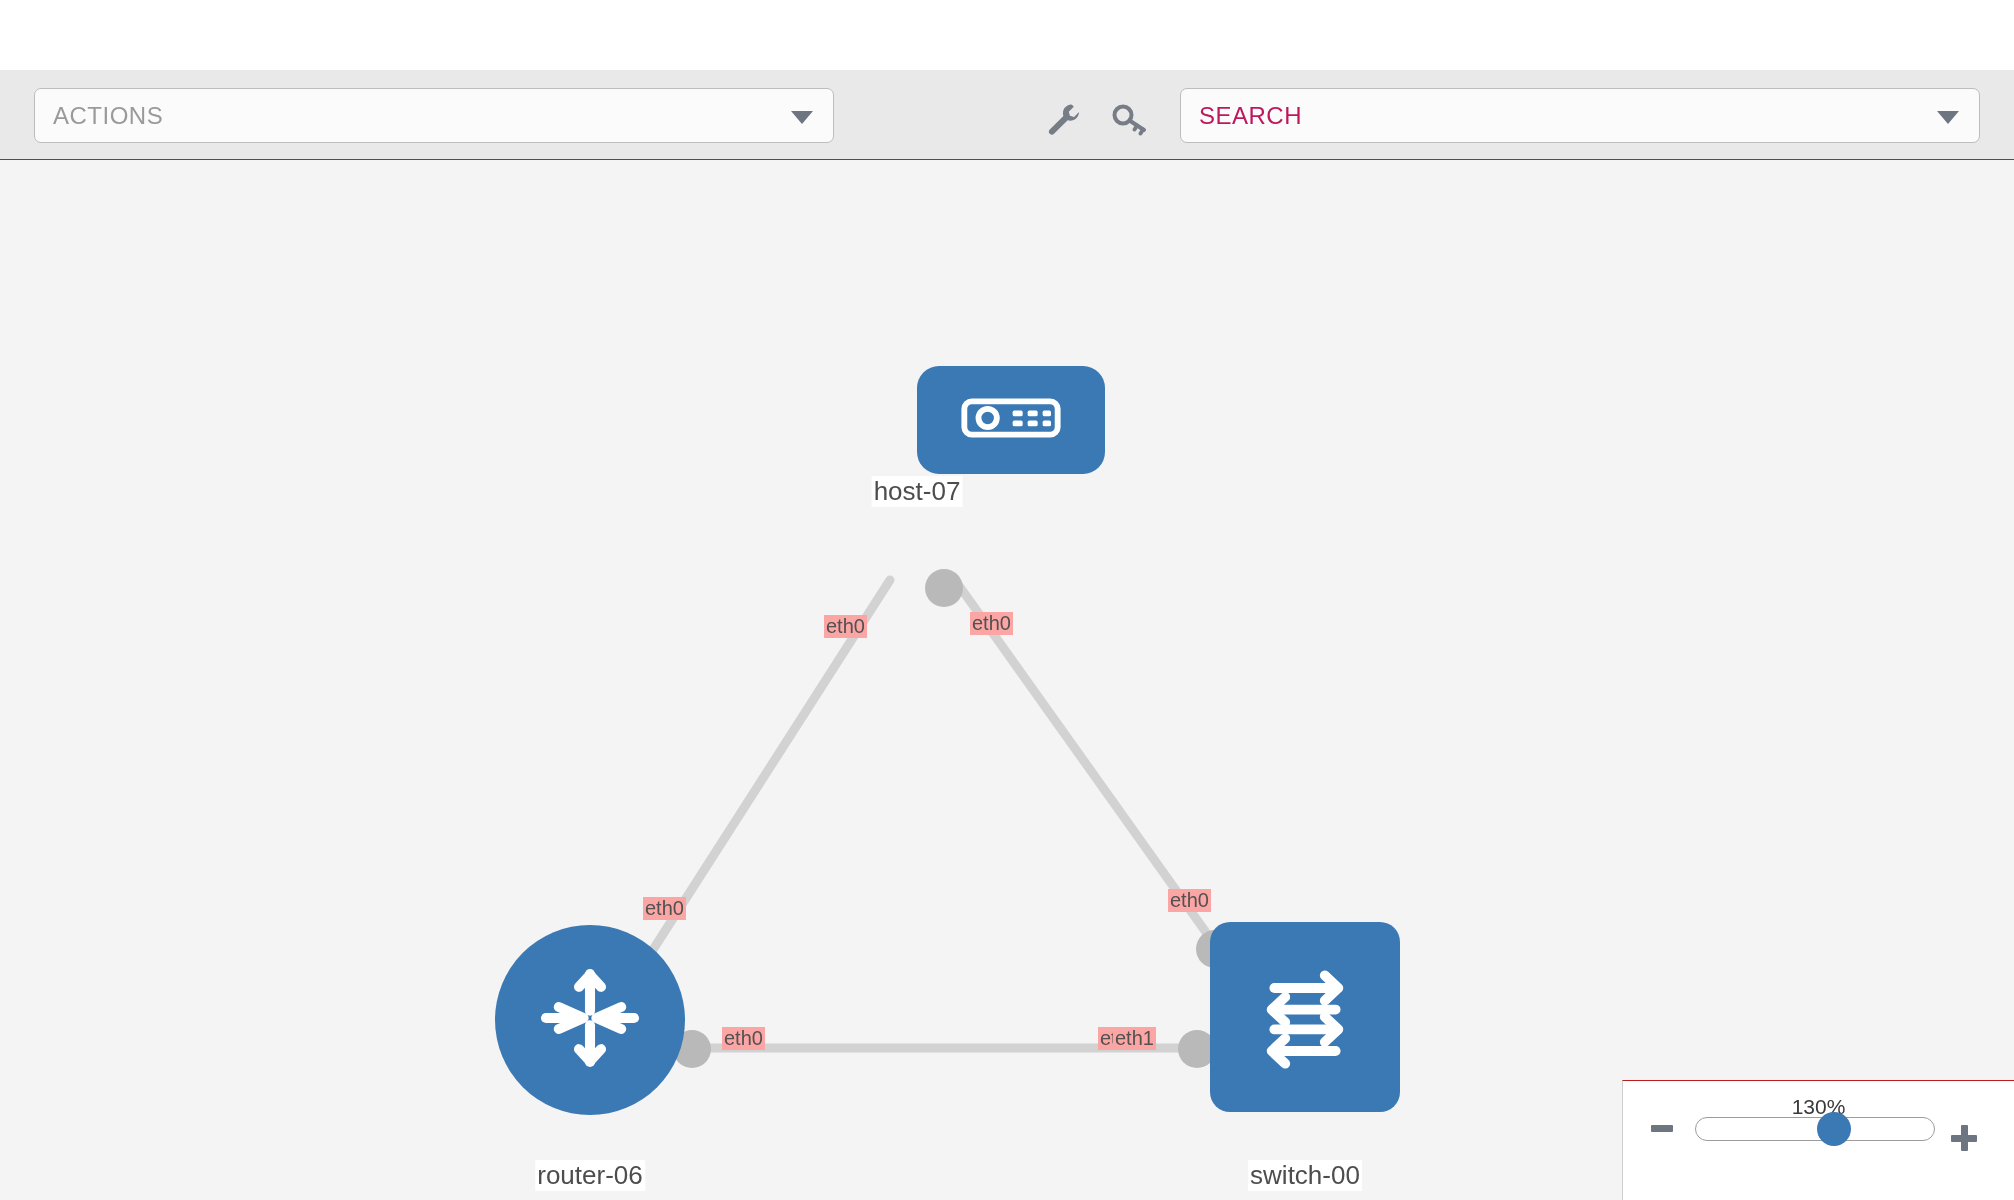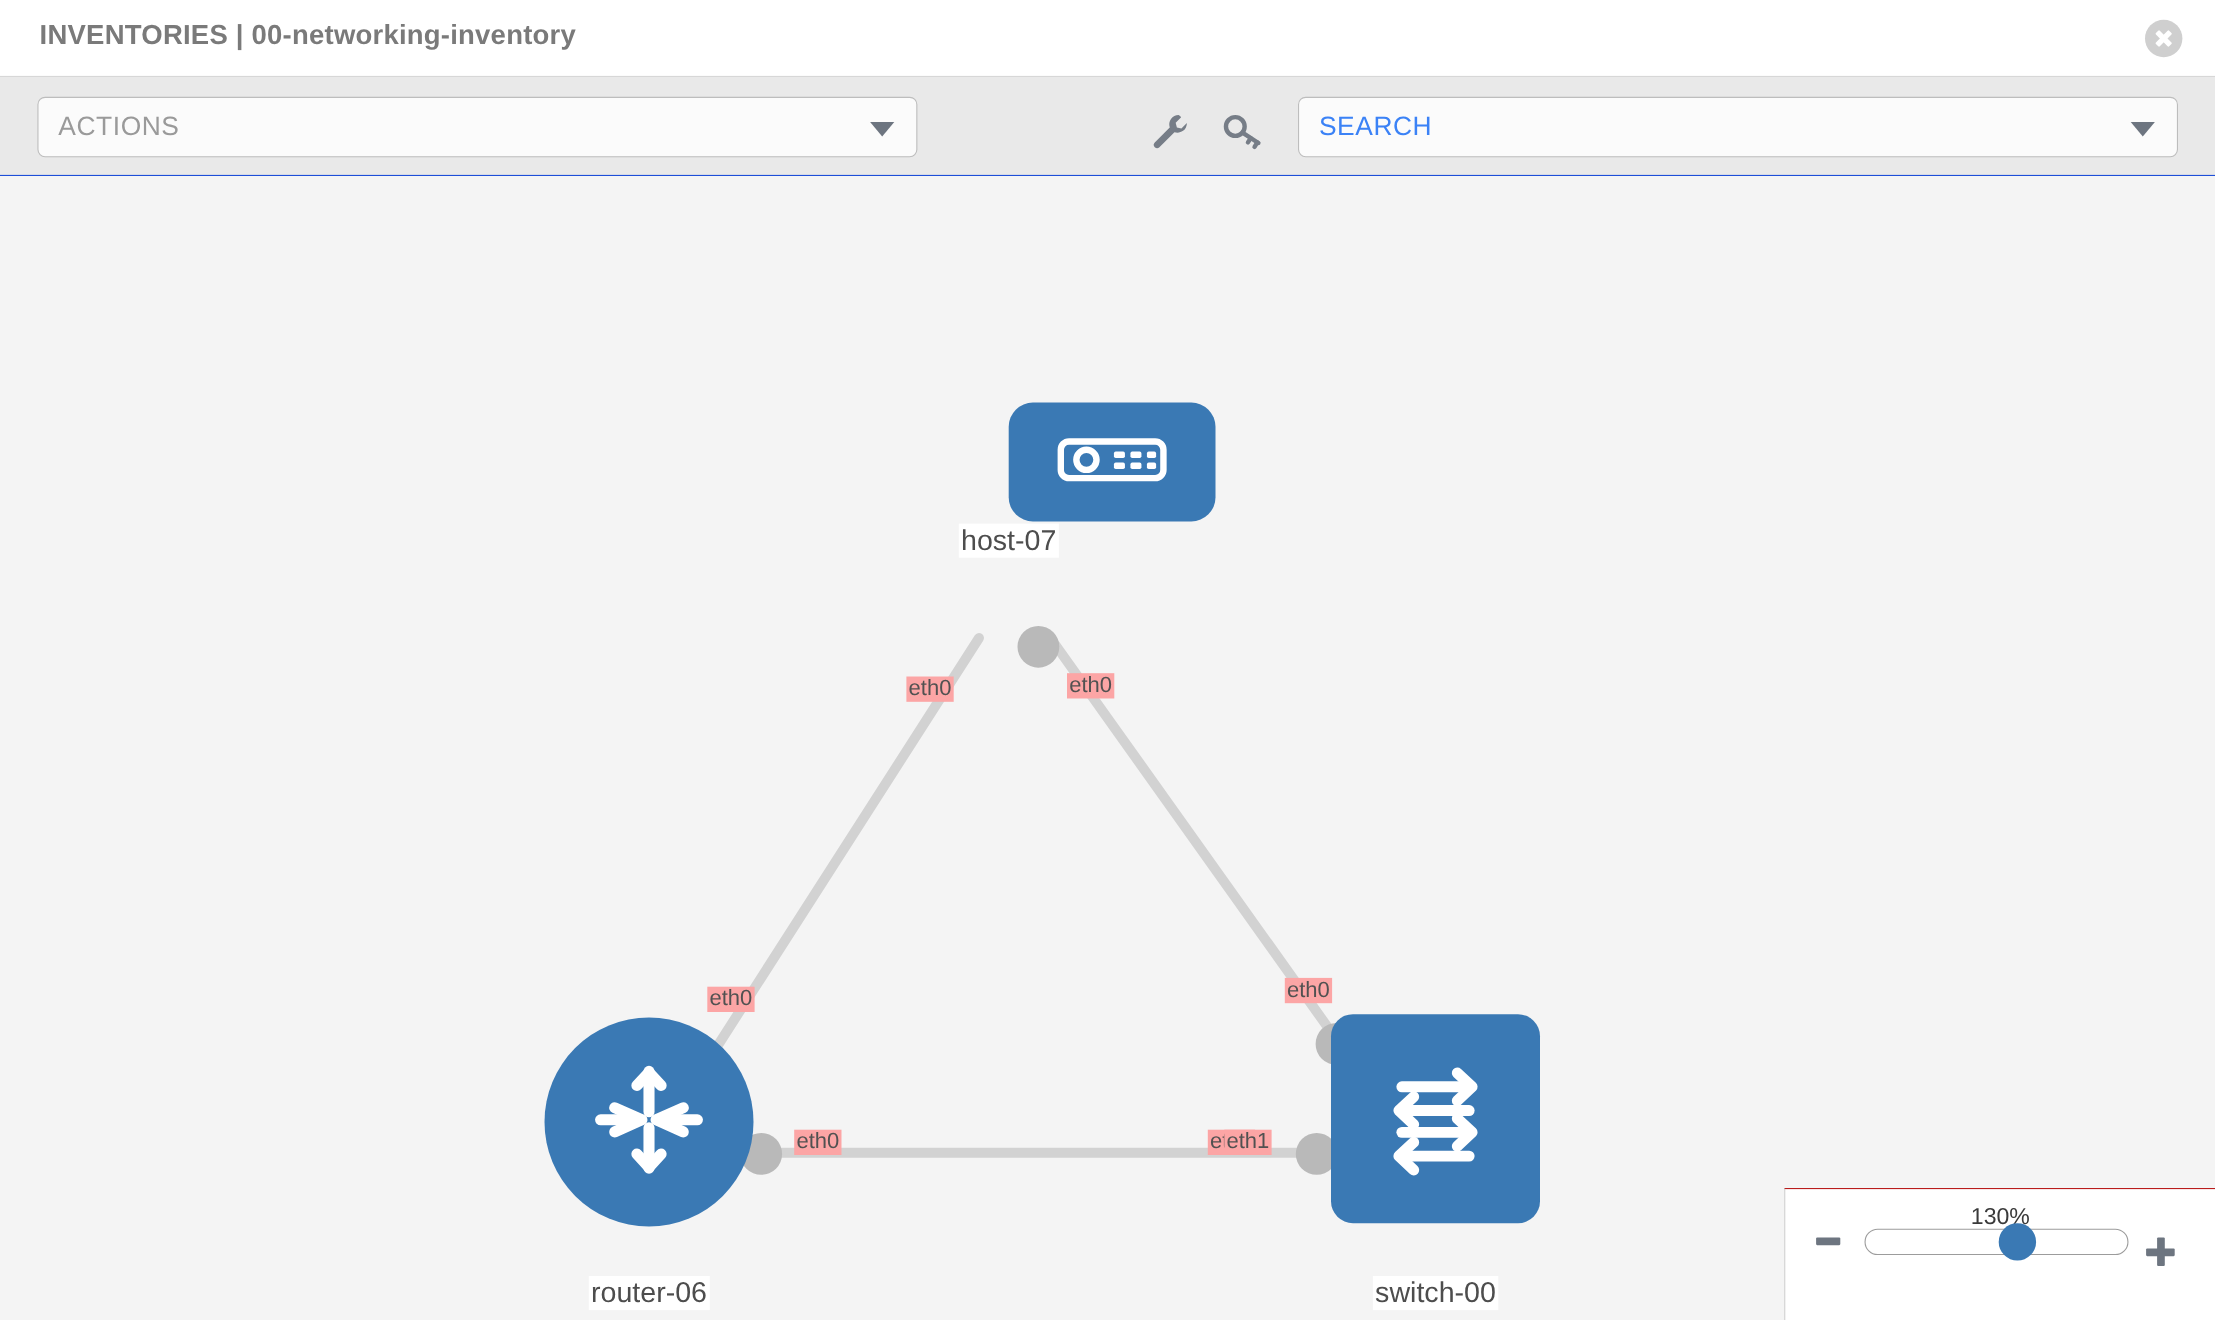--- a/index.html
+++ b/index.html
@@ -76,21 +76,21 @@
 
   .search-box {
     position: absolute; left: 1180px; top: 18px;
     width: 800px; height: 55px;
     background: #fbfbfb;
     border: 1px solid #bdbdbd;
     border-radius: 7px;
   }
   .search-box .label {
     position: absolute; left: 18px; top: 13px;
-    font-size: 24px; color: #3b82f6; letter-spacing: .5px;
+    font-size: 24px; color: #be185d; letter-spacing: .5px;
   }
 
   
   .canvas {
     position: absolute; top: 160px; left: 0;
     width: 2014px; height: 1040px;
     background: #f4f4f4;
     overflow: hidden;
   }
   .topology-svg { position: absolute; left: 0; top: 0; }
@@ -169,24 +169,20 @@
     border-radius: 50%;
     background: #3a79b4;
     cursor: pointer;
   }
 </style>
 </head>
 <body>
 
 <div id="app">
 
-  <div class="header">
-    <div class="page-title">INVENTORIES | 00-networking-inventory</div>
-    <div class="close-btn"></div>
-  </div>
 
   <div class="toolbar">
 
     <div class="actions-select">
       <span class="label">ACTIONS</span>
       <span class="caret"></span>
     </div>
 
     <div class="tool-icon wrench">
       <svg viewBox="0 0 40 40">

